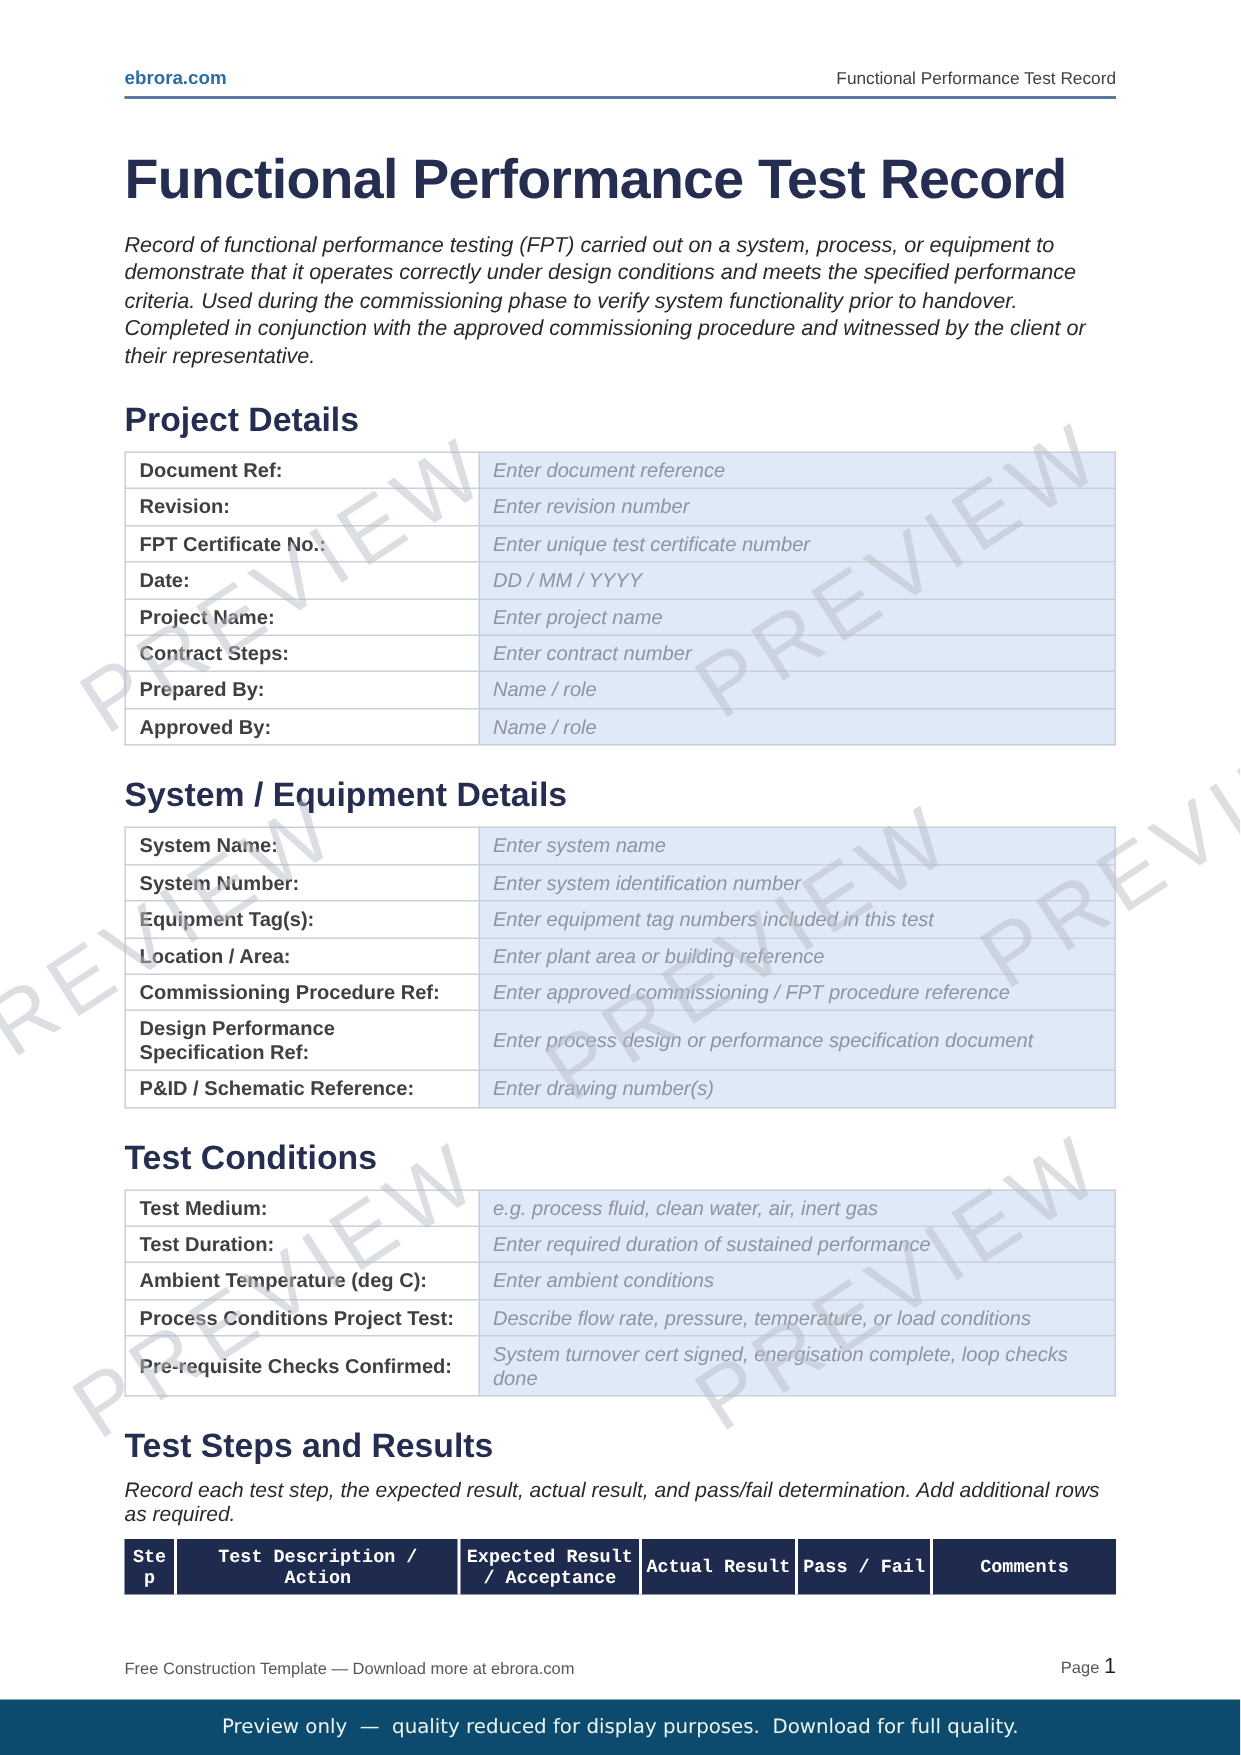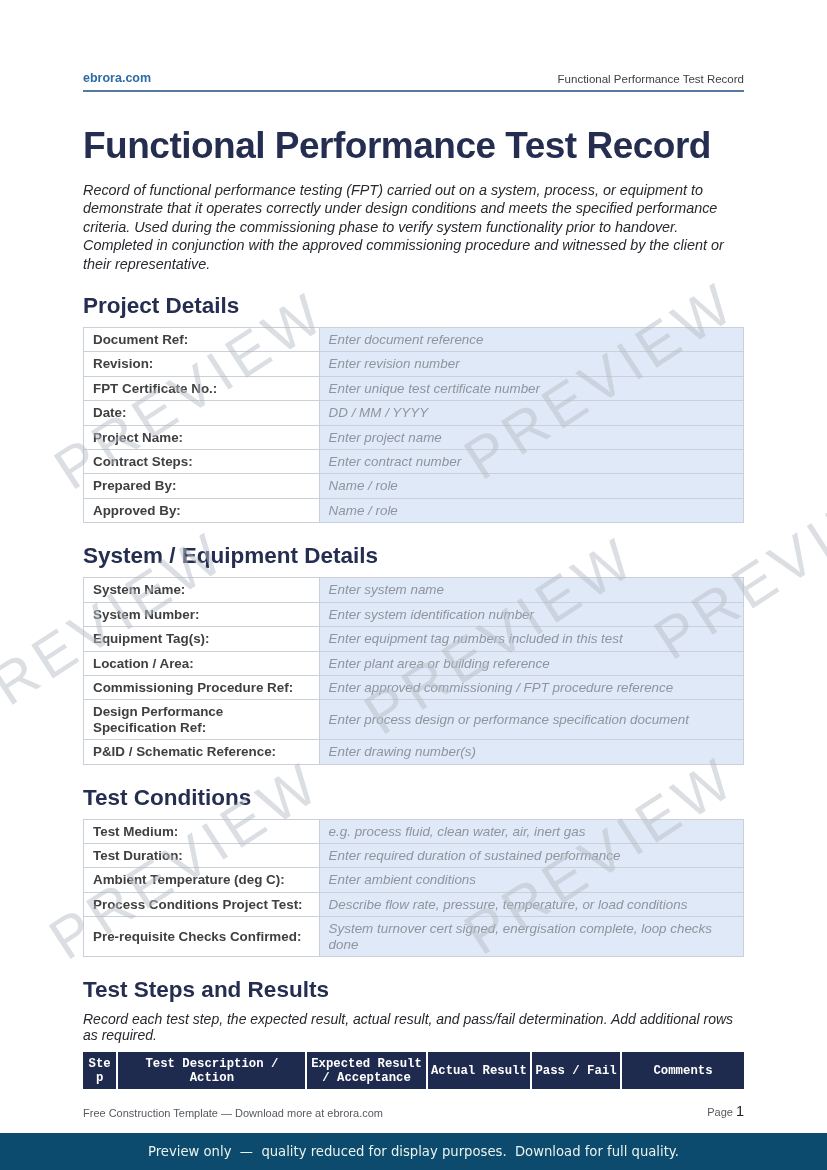--- a/index.html
+++ b/index.html
@@ -8,21 +8,21 @@
 
   .page {
     position: relative;
     width: 827px;
     height: 1170px;
     background: #ffffff;
     overflow: hidden;
     margin: 0 auto;
   }
 
-  .content { padding: 0 83px; position: relative; z-index: 1; margin-top: 26px; }
+  .content { padding: 0 83px; position: relative; z-index: 1; }
 
   
   .page-header {
     display: flex;
     justify-content: space-between;
     align-items: flex-end;
     padding-top: 45px;
     padding-bottom: 5px;
     border-bottom: 2px solid #557a9e;
   }

